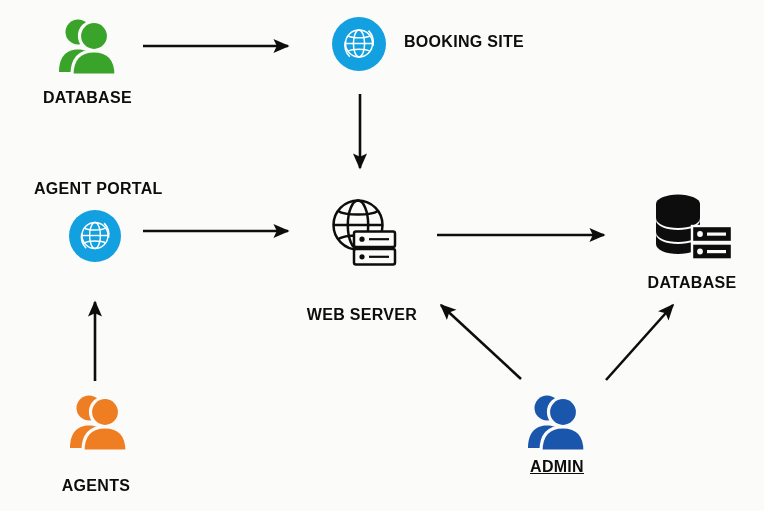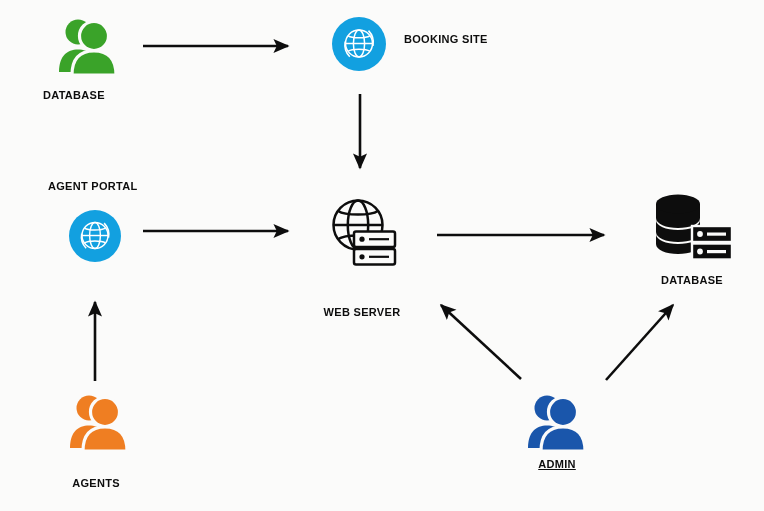--- a/index.html
+++ b/index.html
@@ -24,21 +24,21 @@
     position: absolute;
   }
   .icon-box {
     position: absolute;
     display: block;
   }
   .label {
     position: absolute;
     font-family: "Liberation Sans", sans-serif;
     font-weight: bold;
-    font-size: 11px;
+    font-size: 16px;
     letter-spacing: 0.3px;
     color: #0d0d0d;
     white-space: nowrap;
     text-align: center;
   }
   .label.centered {
     transform: translateX(-50%);
   }
   svg.edges {
     position: absolute;
@@ -100,21 +100,21 @@
           <path d="M16.2 18.8 C20 21.4 33.8 21.4 37.8 18.8"></path>
           <path d="M16.2 34.2 C20 31.6 33.8 31.6 37.8 34.2"></path>
           <path d="M36.5 13.6 A17.5 17.5 0 0 1 41 28.8" stroke-width="1.6"></path>
           <path d="M17.8 39.8 A17.5 17.5 0 0 1 13.2 24.6" stroke-width="1.6"></path>
         </g>
       </svg>
     </span>
   </div>
   <div class="label" style="left:404px; top:33px;">BOOKING SITE</div>
 
-  <div class="label" style="left:48px; top:180px;">AGENT PORTAL</div>
+  <div class="label" style="left:34px; top:180px;">AGENT PORTAL</div>
   <div class="node" style="left:69px; top:210px;">
     <span class="icon-box">
       <svg class="iconsvg" width="52" height="52" viewBox="0 0 54 54">
         <circle cx="27" cy="27" r="27" fill="#12a0e0"></circle>
         <g fill="none" stroke="#ffffff" stroke-width="1.5">
           <circle cx="27" cy="26.5" r="13.5"></circle>
           <ellipse cx="27" cy="26.5" rx="5.6" ry="13.5"></ellipse>
           <line x1="13.5" y1="26.5" x2="40.5" y2="26.5"></line>
           <path d="M16.2 18.8 C20 21.4 33.8 21.4 37.8 18.8"></path>
           <path d="M16.2 34.2 C20 31.6 33.8 31.6 37.8 34.2"></path>

